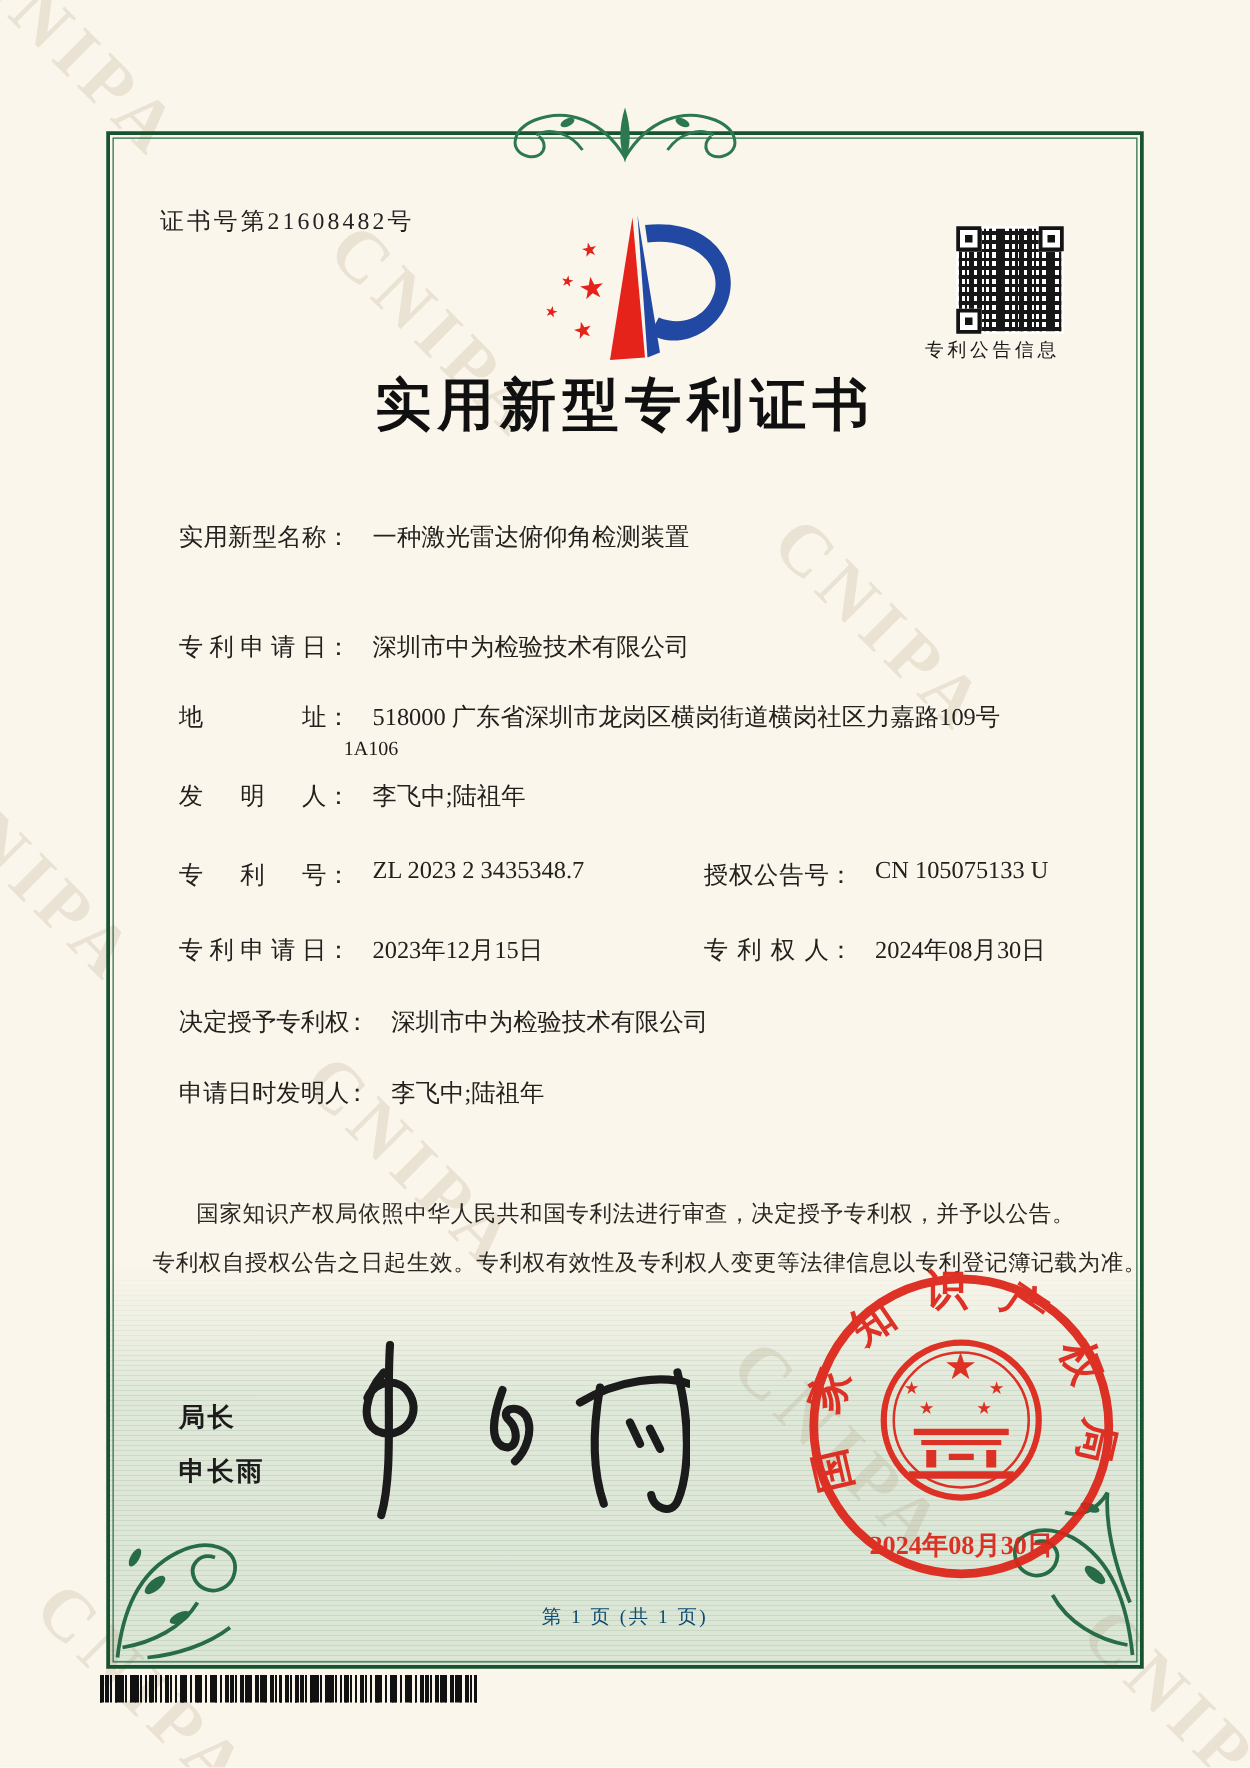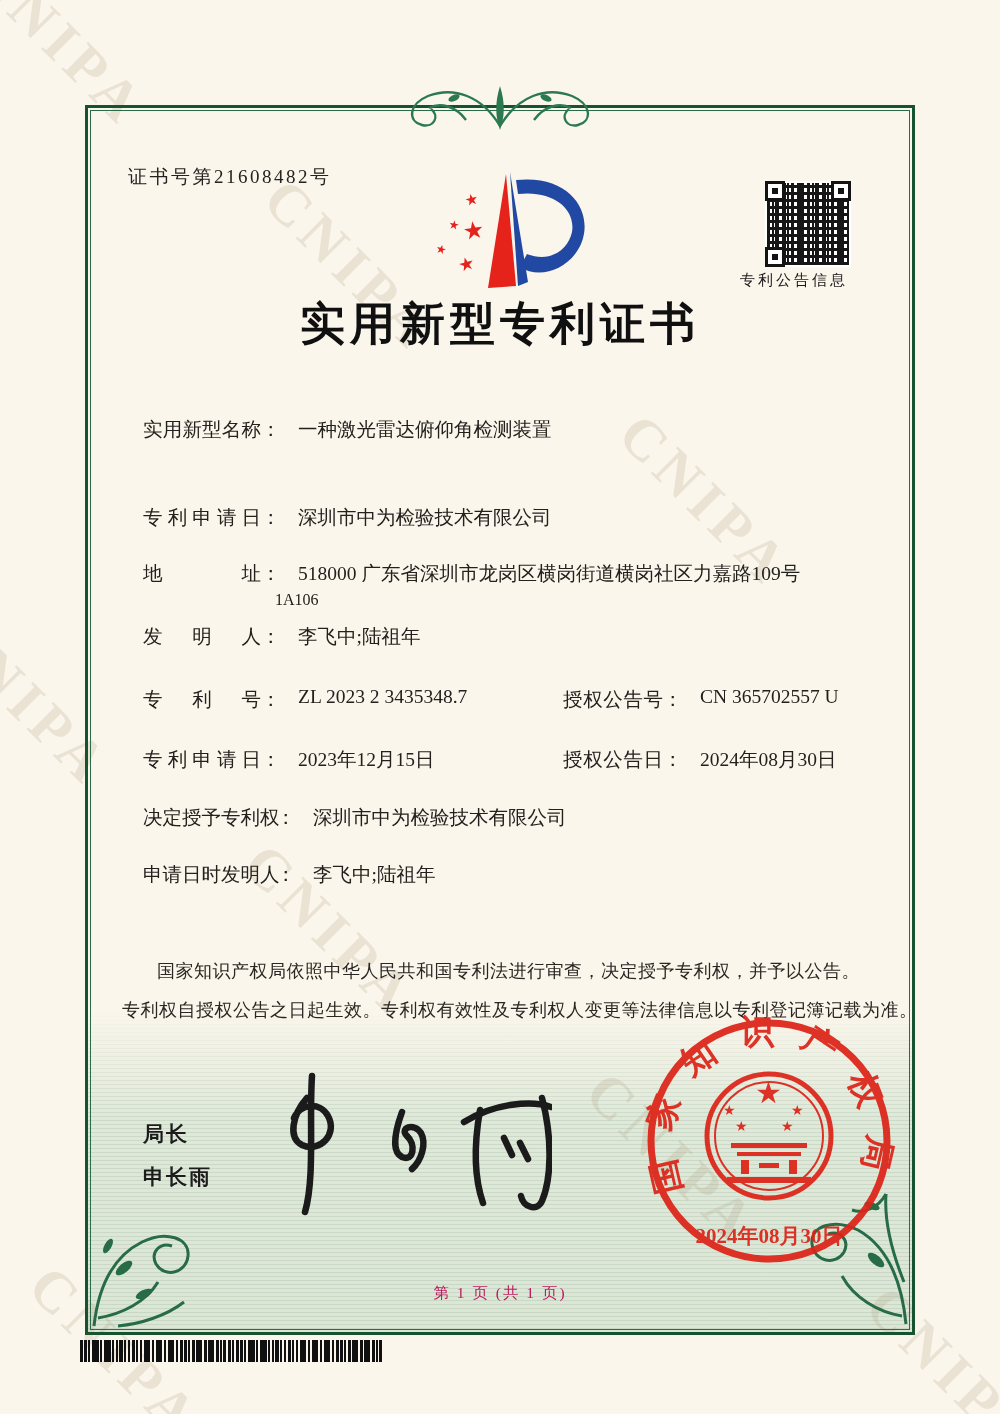--- a/index.html
+++ b/index.html
@@ -43,21 +43,21 @@
   .flabel{display:inline-block;width:118px;text-align:justify;text-align-last:justify;vertical-align:top;}
   .flabel.narrow{width:100px;}
   .fcolon{display:inline-block;width:18px;vertical-align:top;}
   .fvalue{display:inline-block;margin-left:19px;vertical-align:top;text-align:center;}
   .addr2{left:275px;top:591px;font-size:16px;}
   
   .stmt{font-size:18px;letter-spacing:0.5px;color:#2a2723;white-space:nowrap;}
   
   .dir{font-family:"Liberation Sans",sans-serif;font-weight:bold;font-size:21px;color:#1c1c1c;letter-spacing:2px;}
   
-  .page-num{left:0;top:1283px;width:1000px;text-align:center;font-size:15.5px;letter-spacing:2px;color:#be185d;}
+  .page-num{left:0;top:1283px;width:1000px;text-align:center;font-size:15.5px;letter-spacing:2px;color:#0c4a6e;}
   
   .barcode{left:80px;top:1340px;width:304px;height:22px;z-index:5;
       background:repeating-linear-gradient(90deg,#101010 0 2px,rgba(0,0,0,0) 2px 4px),
                  repeating-linear-gradient(90deg,#101010 0 1px,rgba(0,0,0,0) 1px 6px),
                  repeating-linear-gradient(90deg,#101010 0 3px,rgba(0,0,0,0) 3px 13px);}
   .seal-svg{left:639px;top:1011px;z-index:6;opacity:0.93;}
   .sig-svg{left:252px;top:1060px;z-index:6;}
 </style>
 </head>
 <body>
@@ -154,28 +154,28 @@
   <div class="abs addr2">1A106</div>
 
   <div class="abs row" style="left:143px;top:623px">
     <span class="flabel">发明人</span><span class="fcolon">：</span><span class="fvalue">李飞中;陆祖年</span>
   </div>
 
   <div class="abs row" style="left:143px;top:686px">
     <span class="flabel">专利号</span><span class="fcolon">：</span><span class="fvalue">ZL 2023 2 3435348.7</span>
   </div>
   <div class="abs row" style="left:563px;top:686px">
-    <span class="flabel narrow">授权公告号</span><span class="fcolon">：</span><span class="fvalue">CN 365702557 U</span>
+    <span class="flabel narrow">授权公告号</span><span class="fcolon">：</span><span class="fvalue">CN 105075133 U</span>
   </div>
 
   <div class="abs row" style="left:143px;top:746px">
     <span class="flabel">专利申请日</span><span class="fcolon">：</span><span class="fvalue">2023年12月15日</span>
   </div>
   <div class="abs row" style="left:563px;top:746px">
-    <span class="flabel narrow">授权公告日</span><span class="fcolon">：</span><span class="fvalue">2024年08月30日</span>
+    <span class="flabel narrow">专利权人</span><span class="fcolon">：</span><span class="fvalue">2024年08月30日</span>
   </div>
 
   <div class="abs row" style="left:143px;top:804px">
     <span class="flabel" style="width:133px">决定授予专利权</span><span class="fcolon">：</span><span class="fvalue">深圳市中为检验技术有限公司</span>
   </div>
 
   <div class="abs row" style="left:143px;top:861px">
     <span class="flabel" style="width:133px">申请日时发明人</span><span class="fcolon">：</span><span class="fvalue">李飞中;陆祖年</span>
   </div>
 

